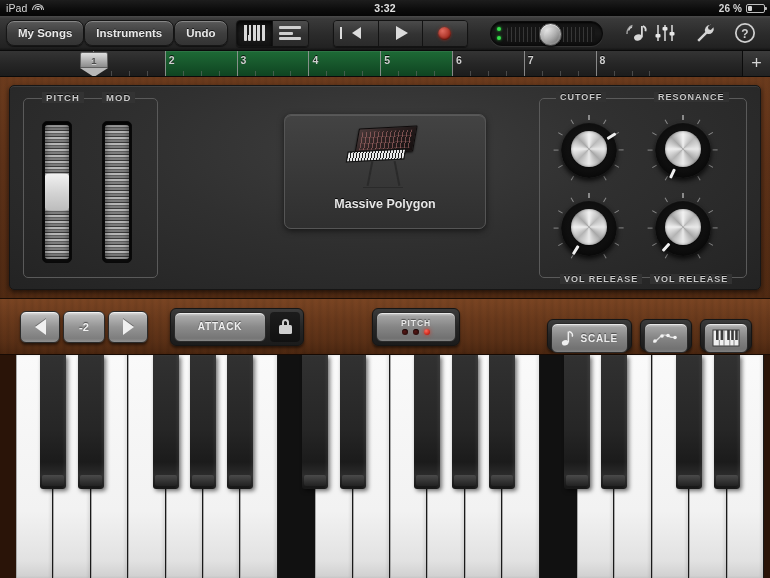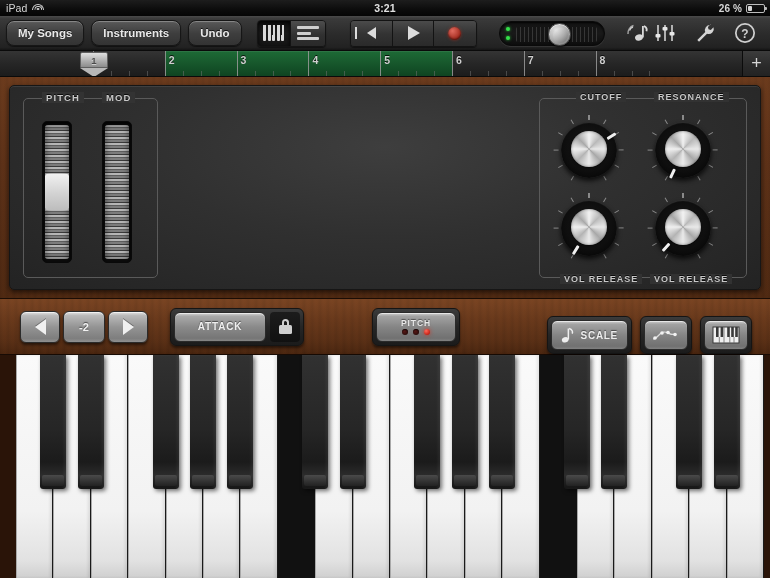--- a/index.html
+++ b/index.html
@@ -45,21 +45,21 @@
     display: flex; align-items: center; padding: 0 6px;
   }
   .tb-btn {
     height: 23px; border-radius: 8px; padding: 12px 11px;
     background: linear-gradient(to bottom, #6a6a6a 0%, #555 8%, #3e3e3e 52%, #333 100%);
     border: 1px solid #161616;
     box-shadow: inset 0 1px 0 rgba(255,255,255,.22), 0 1px 1px rgba(0,0,0,.55);
     color: #e9e9e9; font-size: 11.5px; font-weight: bold;
     display: flex; align-items: center; justify-content: center;
     text-shadow: 0 -1px 0 rgba(0,0,0,.75);
-    margin-right: 7px; white-space: nowrap;
+    white-space: nowrap;
   }
   .seg-group { display: flex; margin-left: 8px; border-radius: 4px; overflow: hidden;
                border: 1px solid #141414; box-shadow: 0 1px 1px rgba(0,0,0,.5); }
   .seg {
     width: 39px; height: 25px; display: flex; align-items: center; justify-content: center;
     background: linear-gradient(to bottom, #4e4e4e, #313131 55%, #292929);
     border-right: 1px solid #131313;
   }
   .seg.on { background: linear-gradient(to bottom, #111 0%, #1b1b1b 50%, #141414 100%);
             box-shadow: inset 0 2px 4px rgba(0,0,0,.85); }
@@ -256,21 +256,21 @@
   
   .knobs {
     position: absolute; right: 13px; top: 12px; width: 208px; height: 180px;
     border: 1px solid #5a5a5a; border-radius: 5px;
   }
   .knobs .klbl {
     position: absolute; font-size: 9px; font-weight: bold; color: #c6c6c6;
     letter-spacing: 1px; background: #323232; padding: 0 4px;
     text-shadow: 0 -1px 0 rgba(0,0,0,.8); white-space: nowrap;
   }
-  .knobs .klbl.cut { top: -7px; left: 36px; }
+  .knobs .klbl.cut { top: -7px; left: 16px; }
   .knobs .klbl.res { top: -7px; left: 114px; }
   .knobs .klbl.att { bottom: -7px; left: 20px; }
   .knobs .klbl.rel { bottom: -7px; left: 110px; }
   .knob { position: absolute; width: 70px; height: 70px; }
   .knob .ticks { position: absolute; inset: 0; }
   .knob .ticks i {
     position: absolute; left: 50%; top: 0; width: 1.2px; height: 5px; background: #8a8a8a;
     transform-origin: 50% 35px; margin-left: -.6px;
   }
   .knob .cap {
@@ -363,21 +363,21 @@
                   text-shadow: 0 -1px 1px rgba(0,0,0,.5); }
   .pitch-leds { display: flex; gap: 5px; }
   .pitch-leds i { width: 6px; height: 6px; border-radius: 50%;
                   background: radial-gradient(circle at 35% 30%, #5b1a18, #2b0c0a 80%);
                   box-shadow: inset 0 1px 1px rgba(0,0,0,.7); display: block; }
   .pitch-leds i.on { background: radial-gradient(circle at 35% 30%, #ff6a5c, #c21d10 75%);
                      box-shadow: 0 0 4px rgba(220,40,25,.8); }
 
   .right-strip { margin-left: auto; display: flex; align-items: center; gap: 8px; padding-right: 18px; }
   .frame-btn {
-    height: 38px; display: flex; align-items: flex-start;
+    height: 32px; display: flex; align-items: flex-start;
     background: linear-gradient(to bottom, #3b3b3b, #252525 50%, #1b1b1b);
     border: 1px solid #151515; border-radius: 6px; padding: 3px;
     box-shadow: 0 2px 3px rgba(0,0,0,.55);
     margin-top: 17px;
   }
   .inner-btn {
     height: 30px; border-radius: 6px; padding: 0 9px;
     background: linear-gradient(to bottom, #cfcfcf 0%, #a2a2a2 12%, #858585 50%, #717171 90%, #818181 100%);
     border: 1px solid #2a2a2a; box-shadow: inset 0 1px 0 rgba(255,255,255,.55);
     display: flex; align-items: center; justify-content: center; gap: 5px;
@@ -428,21 +428,21 @@
 
   <div class="statusbar">
     <div class="sb-left">
       <span class="sb-device">iPad</span>
       <span class="wifi">
           <i class="a"></i>
           <i class="b"></i>
           <i class="c"></i>
         </span>
     </div>
-    <div class="sb-center">3:21</div>
+    <div class="sb-center">3:32</div>
     <div class="sb-right">
       <span class="batt-pct">26 %</span>
       <span class="batt">
           <i></i>
         </span>
     </div>
   </div>
 
   <div class="toolbar">
     <div class="tb-btn">My Songs</div>
@@ -589,20 +589,30 @@
         <span class="lbl mod">MOD</span>
         <div class="wheel pitch">
           <div class="ribs"></div>
           <div class="hilite"></div>
         </div>
         <div class="wheel mod">
           <div class="ribs"></div>
         </div>
       </div>
 
+      <div class="inst-tile">
+        <div class="inst-art">
+          <div class="rack"></div>
+          <div class="keys"></div>
+          <div class="stand">
+              <div class="foot"></div>
+            </div>
+        </div>
+        <div class="inst-name">Massive Polygon</div>
+      </div>
 
       <div class="knobs">
         <span class="klbl cut">CUTOFF</span>
         <span class="klbl res">RESONANCE</span>
         <span class="klbl att">VOL RELEASE</span>
         <span class="klbl rel">VOL RELEASE</span>
         <div class="knob k1">
           <div class="ticks">
               <i style="transform: rotate(-150deg);"></i>
               <i style="transform: rotate(-120deg);"></i>

